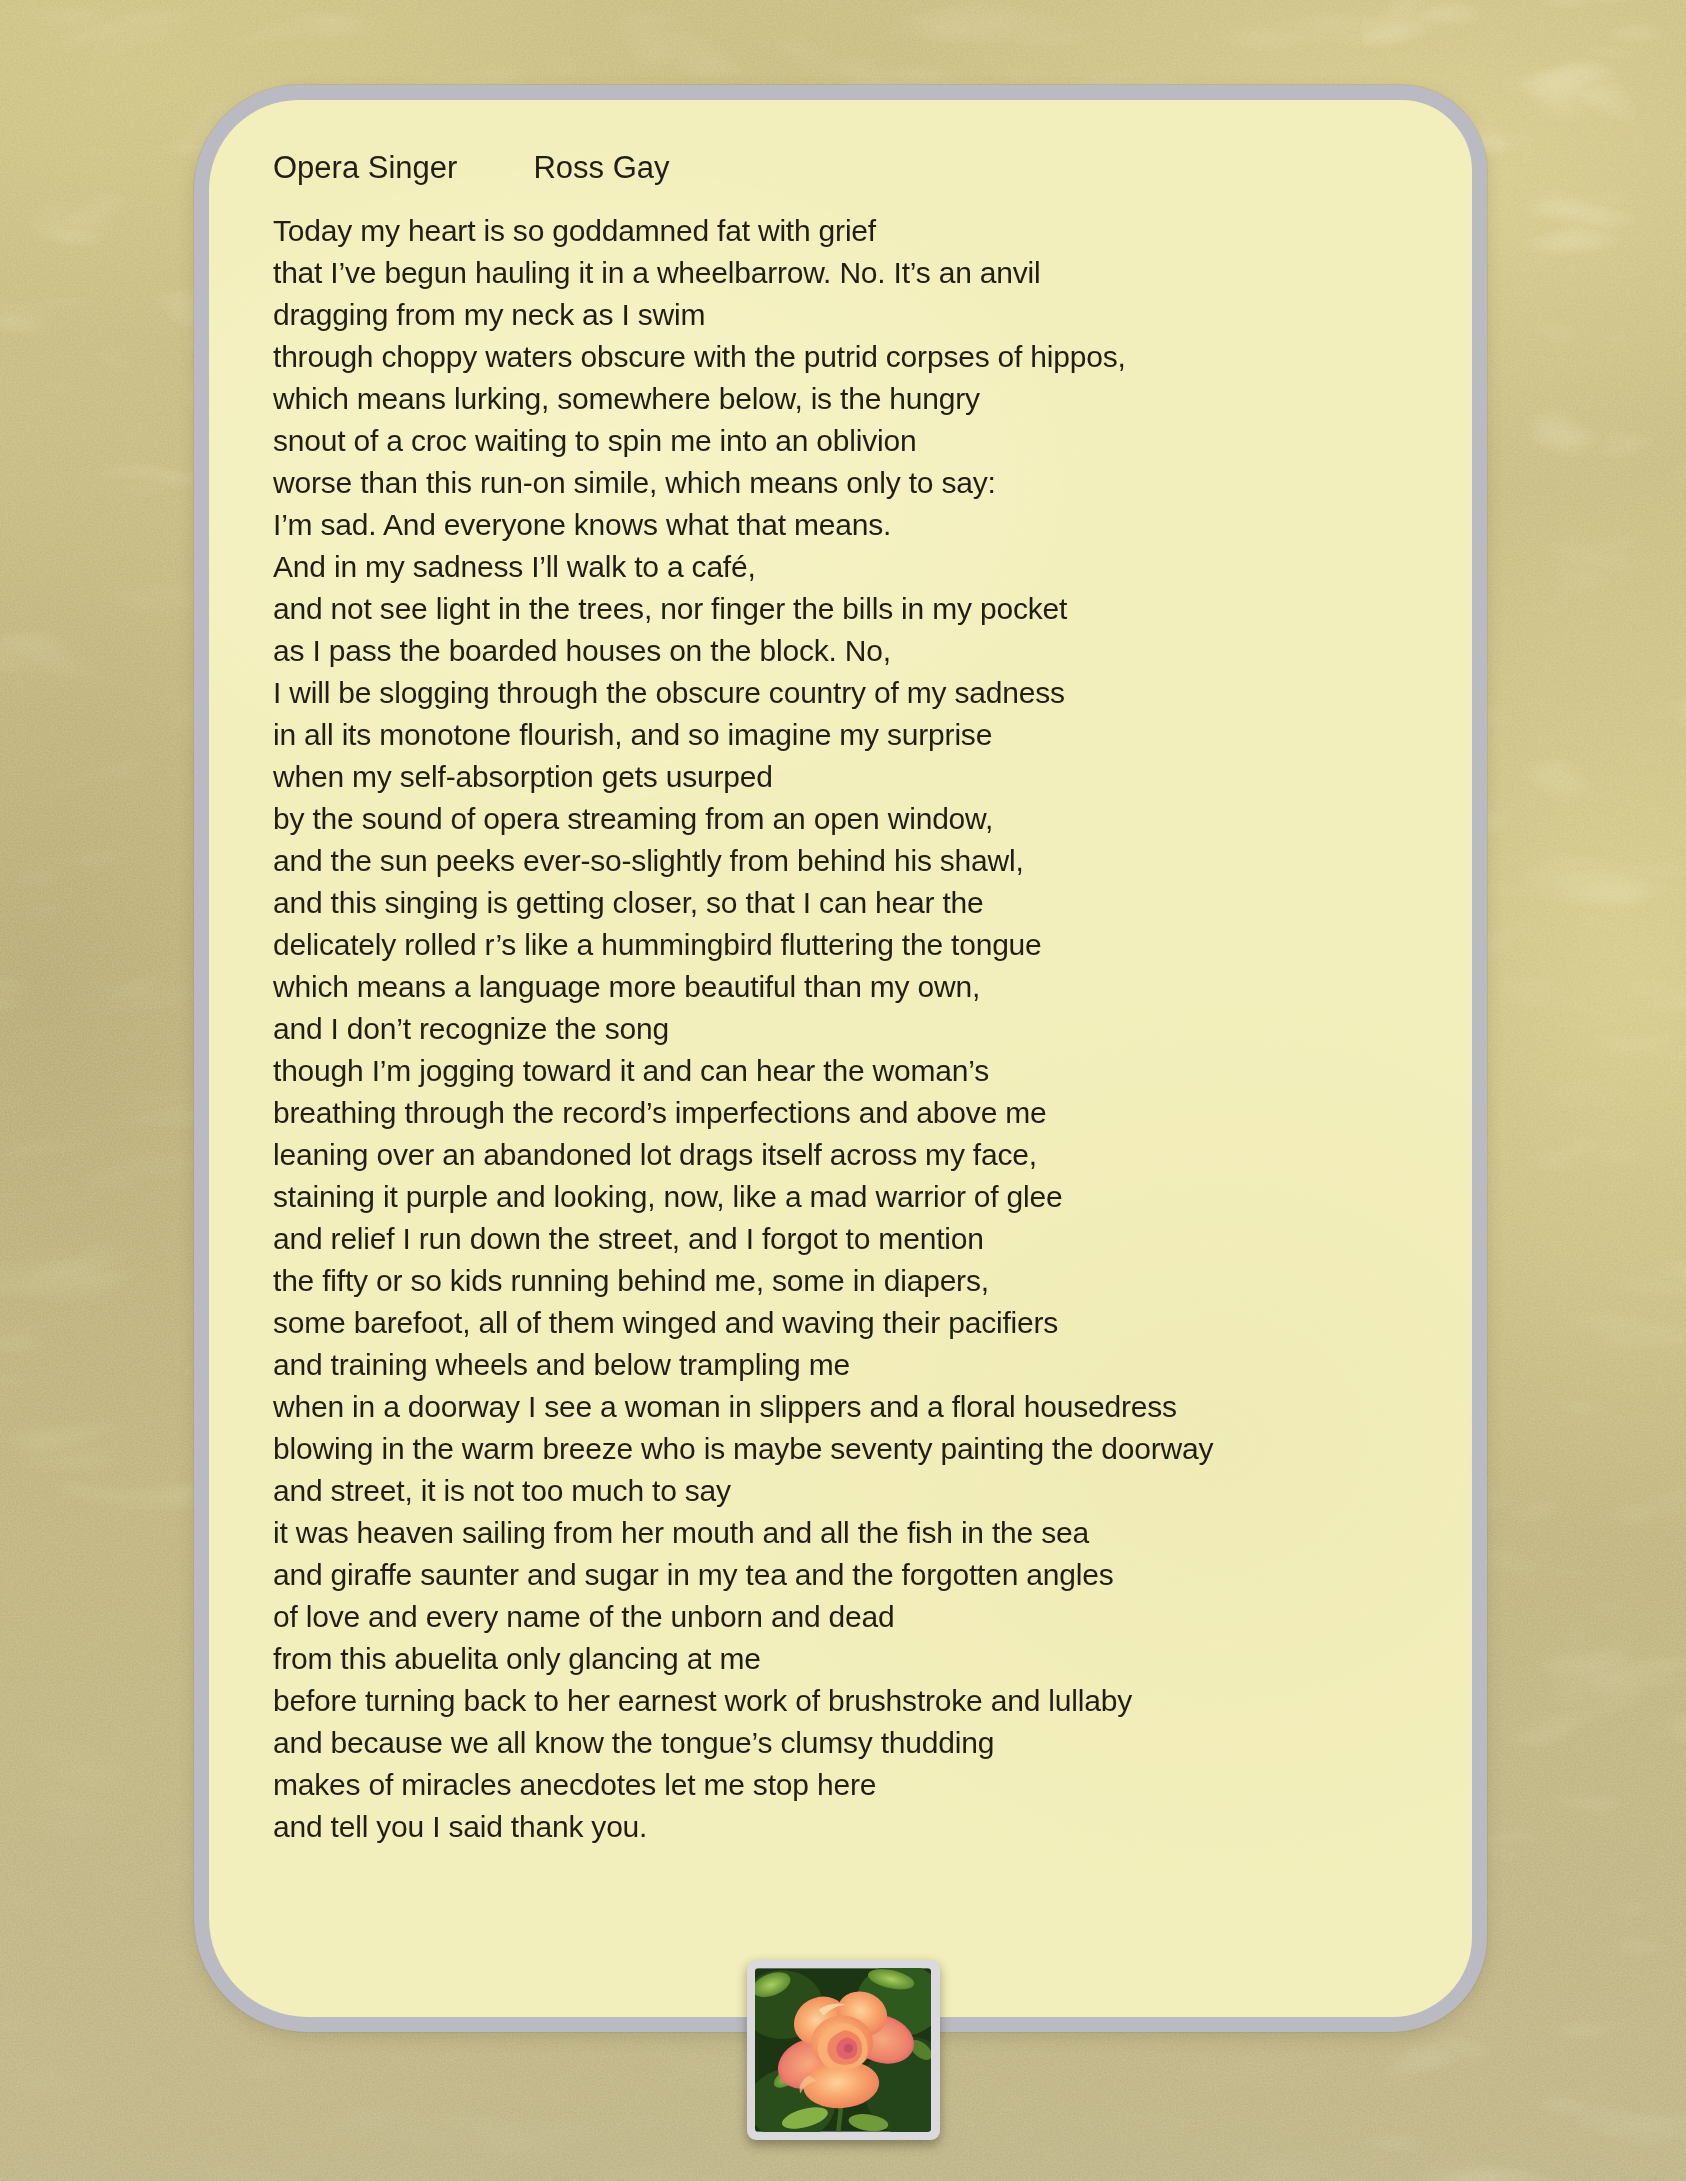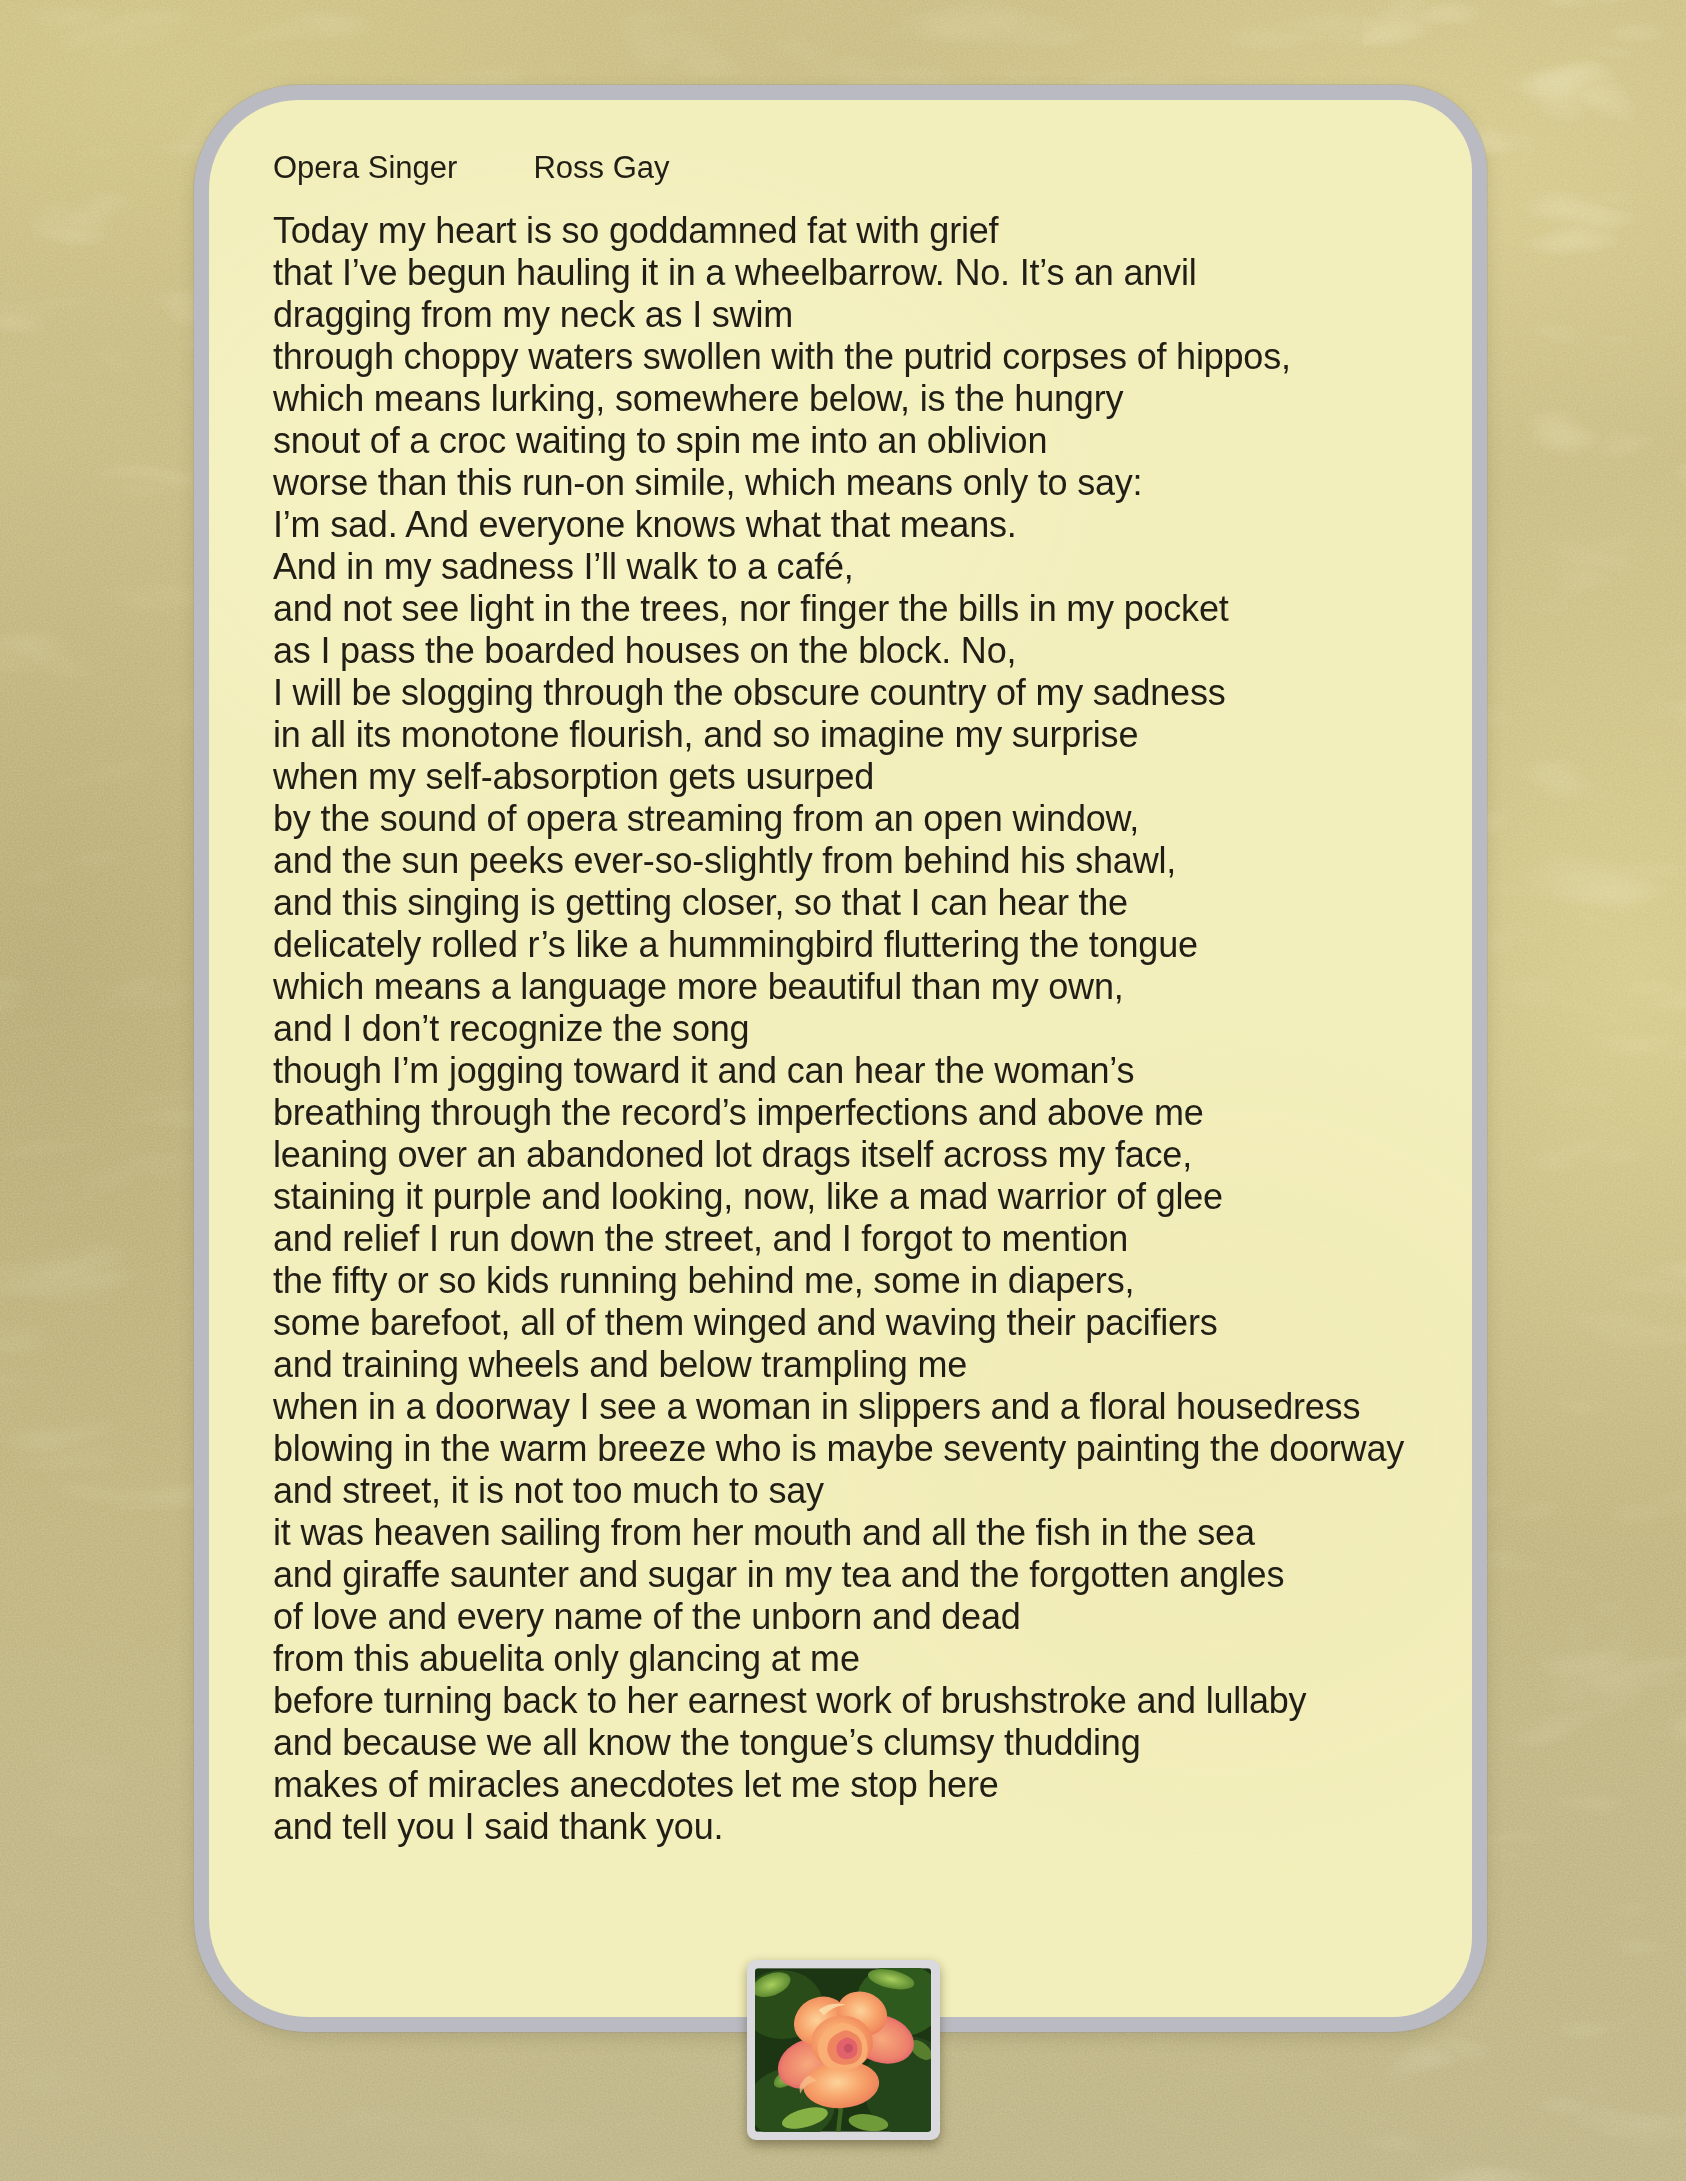--- a/index.html
+++ b/index.html
@@ -34,21 +34,21 @@
     background:
       radial-gradient(ellipse 818px 545px at 30% 20%, rgba(255,252,220,.35), rgba(255,252,220,0) 70%),
       radial-gradient(ellipse 727px 636px at 80% 70%, rgba(235,228,170,.30), rgba(235,228,170,0) 70%);
   }
   .card-content{
     position:relative;padding:47px 24px 0 64px;color:#211e16;
   }
   .title-row{font-size:31px;line-height:42px;margin-bottom:21px;white-space:nowrap;}
   .poem-author{margin-left:76px;}
   .poem-line{
-    font-size:36px;line-height:42px;white-space:nowrap;
+    font-size:30px;line-height:42px;white-space:nowrap;
     letter-spacing:-0.2px;
   }
   
   .photo{
     position:absolute;left:747px;top:1960px;width:193px;height:180px;
     box-sizing:border-box;z-index:3;
     background:#dcdce1;
     border:8.2px solid #d9d9de;
     border-radius:9px;
     box-shadow:0 4.5px 11px rgba(40,35,10,.40);
@@ -86,21 +86,21 @@
 <div class="card">
   <div class="card-inner">
     <div class="card-content">
       <div class="title-row">
         <span>Opera Singer</span><span class="poem-author">Ross Gay</span>
       </div>
       <div class="poem-body">
           <div class="poem-line">Today my heart is so goddamned fat with grief</div>
           <div class="poem-line">that I’ve begun hauling it in a wheelbarrow. No. It’s an anvil</div>
           <div class="poem-line">dragging from my neck as I swim</div>
-          <div class="poem-line">through choppy waters swollen with the putrid corpses of hippos,</div>
+          <div class="poem-line">through choppy waters obscure with the putrid corpses of hippos,</div>
           <div class="poem-line">which means lurking, somewhere below, is the hungry</div>
           <div class="poem-line">snout of a croc waiting to spin me into an oblivion</div>
           <div class="poem-line">worse than this run-on simile, which means only to say:</div>
           <div class="poem-line">I’m sad. And everyone knows what that means.</div>
           <div class="poem-line">And in my sadness I’ll walk to a café,</div>
           <div class="poem-line">and not see light in the trees, nor finger the bills in my pocket</div>
           <div class="poem-line">as I pass the boarded houses on the block. No,</div>
           <div class="poem-line">I will be slogging through the obscure country of my sadness</div>
           <div class="poem-line">in all its monotone flourish, and so imagine my surprise</div>
           <div class="poem-line">when my self-absorption gets usurped</div>

